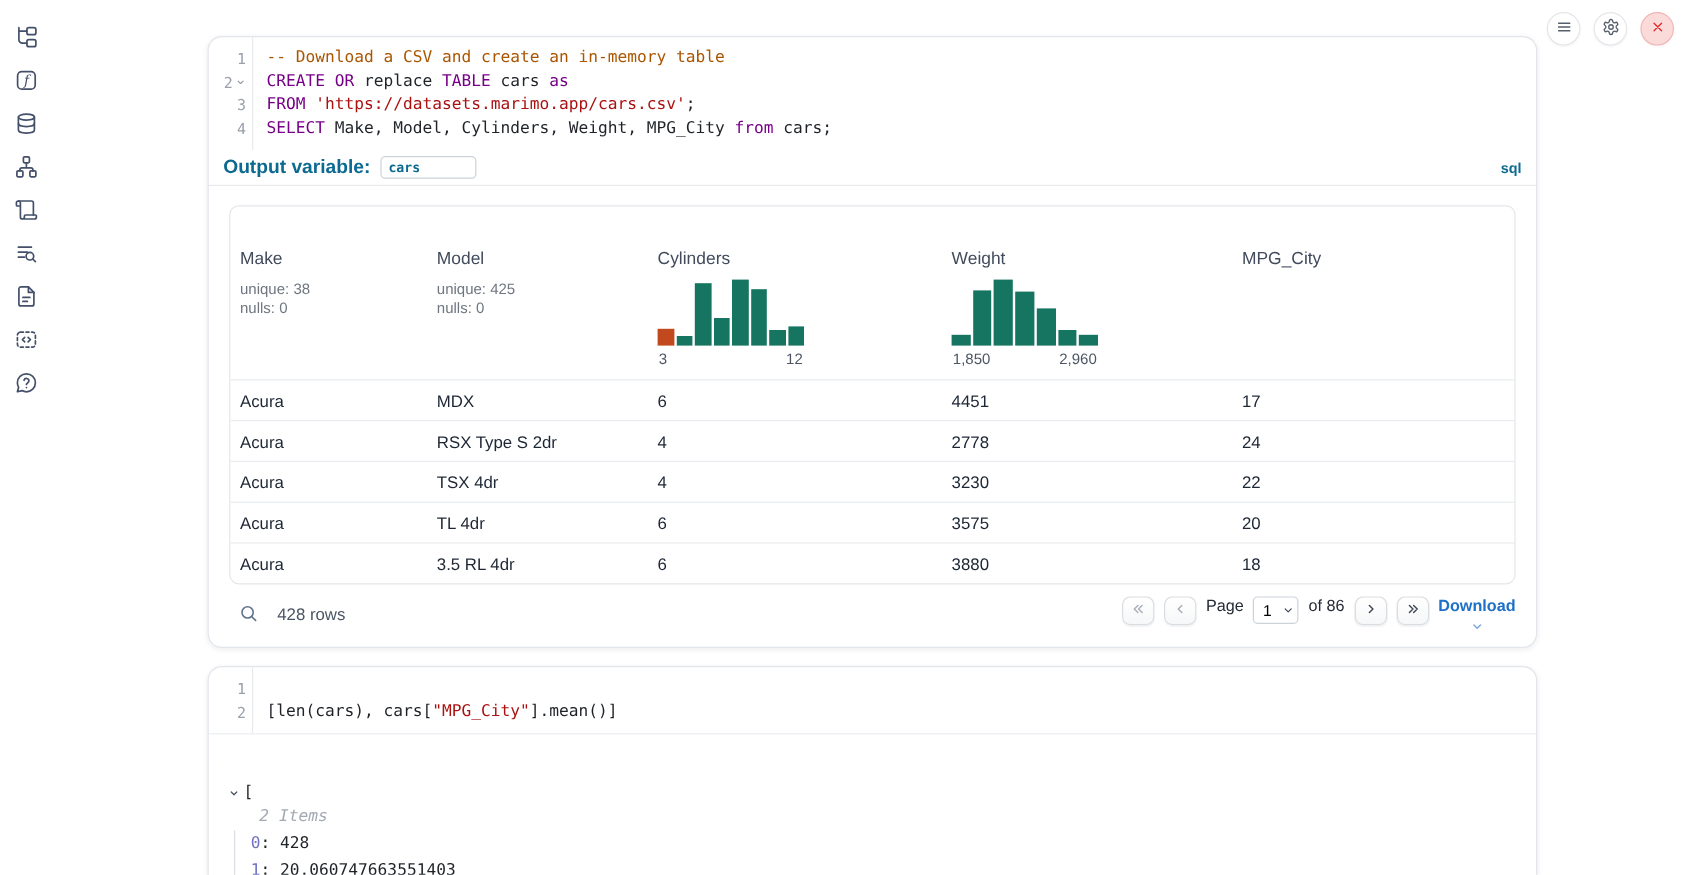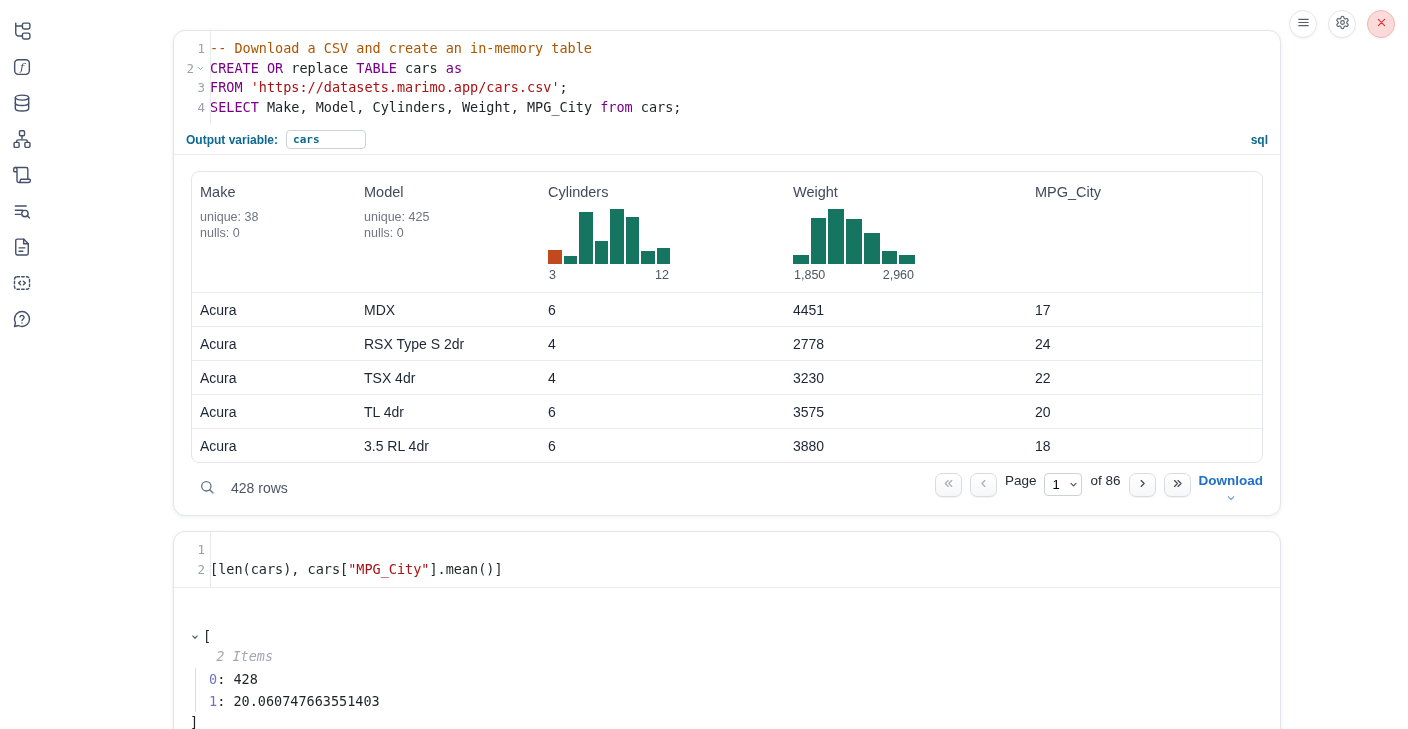--- a/index.html
+++ b/index.html
@@ -26,37 +26,37 @@
   .cell + .cell { margin-top:15px; }
   
   .code-editor { position:relative; padding:8px 0; font-family:"DejaVu Sans Mono", monospace;
                  font-size:13.5px; line-height:19.5px; cursor:text; }
   .code-editor::before { content:''; position:absolute; left:36px; top:0; bottom:0;
                          border-left:1px solid #e8eaee; }
   .code-line { display:flex; height:19.5px; }
   .gutter { flex:0 0 36px; display:flex; justify-content:flex-end; align-items:center;
             padding-right:5px; color:#9aa1ab; font-size:12.5px; }
   .fold { display:flex; align-items:center; margin-left:2px; color:#8b93a0; cursor:pointer; }
-  .code-text { padding-left:0; white-space:pre; }
+  .code-text { padding-left:12px; white-space:pre; }
   .tok-kw { color:#770088; } .tok-comment { color:#aa5500; }
   .tok-string { color:#aa1111; } .tok-plain { color:#1f2328; }
   
   .outvar-row { display:flex; align-items:center; height:30px; padding:0 12px;
                 border-bottom:1px solid #e8eaee; }
-  .outvar-label { font-size:12px; font-weight:bold; color:#0c6a90; }
+  .outvar-label { font-size:16px; font-weight:bold; color:#0c6a90; }
   .outvar-input { width:80px; height:19px; margin-left:8px; border:1px solid #cbd2da; border-radius:4px;
                   font-family:"DejaVu Sans Mono", monospace; font-size:11px; font-weight:bold;
                   color:#0c6a90; padding:0 6px; outline:none; }
   .lang-badge { margin-left:auto; font-size:12px; font-weight:bold; color:#0c6a90; }
   
   .output-area { padding:16px 17px 12px; }
   .data-table { border:1px solid #e3e6ea; border-radius:8px; overflow:hidden; background:#fff; }
   .grid-cols { display:grid; grid-template-columns:164px 184px 245px 242px 1fr; }
   .t-header { padding:12px 0 10px; }
-  .th { padding-left:8px; cursor:pointer; }
+  .th { padding-left:8px; cursor:pointer;margin-top:24px; }
   .col-title { font-size:14.5px; color:#414b5c; }
   .stats { margin-top:9px; font-size:12.5px; color:#6e7681; line-height:16px; }
   .hist { margin-top:9px; width:122px; }
   .bars { display:flex; align-items:flex-end; gap:2px; height:55px; }
   .bar { flex:1; }
   .hist-labels { display:flex; justify-content:space-between; font-size:12.5px; color:#4b5563;
                  margin-top:4px; padding:0 1px; }
   .tr { height:34px; align-items:center; border-top:1px solid #e8ebef; font-size:14px; color:#1d2634; }
   .td { padding-left:8px; white-space:nowrap; overflow:hidden; }
   

